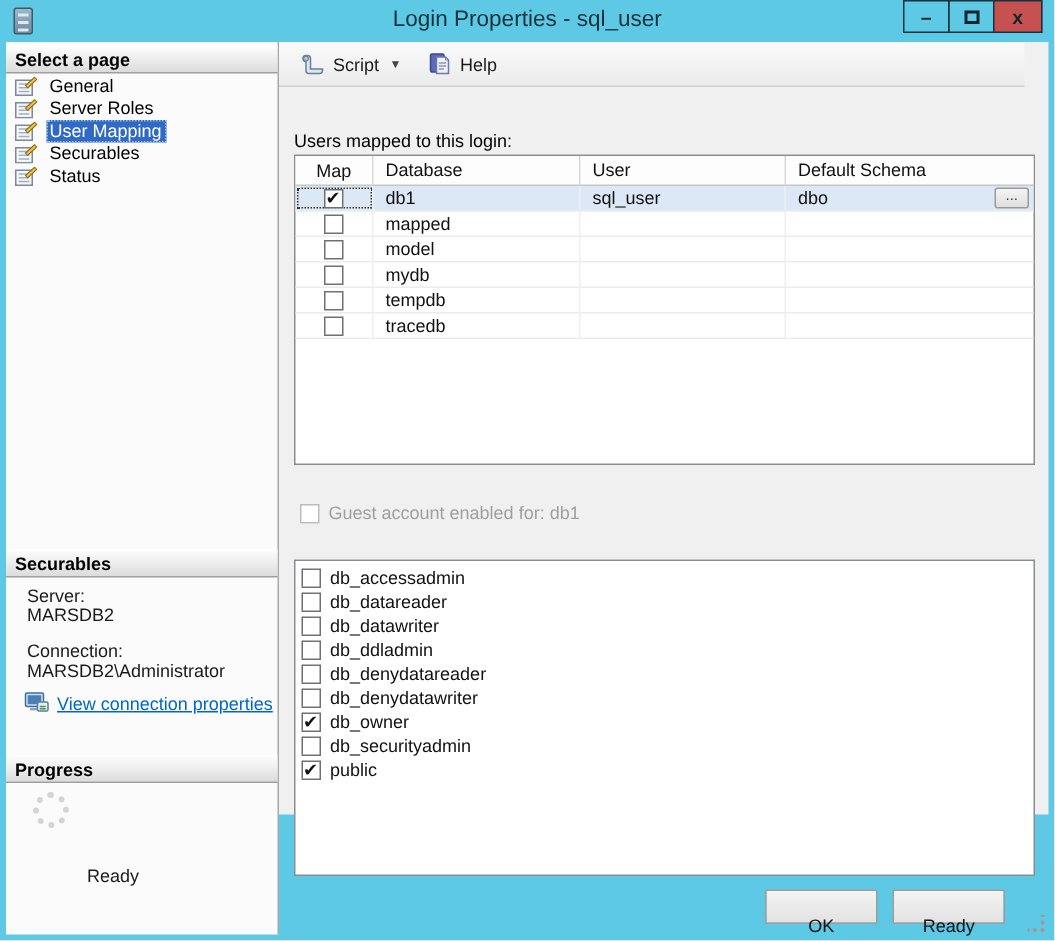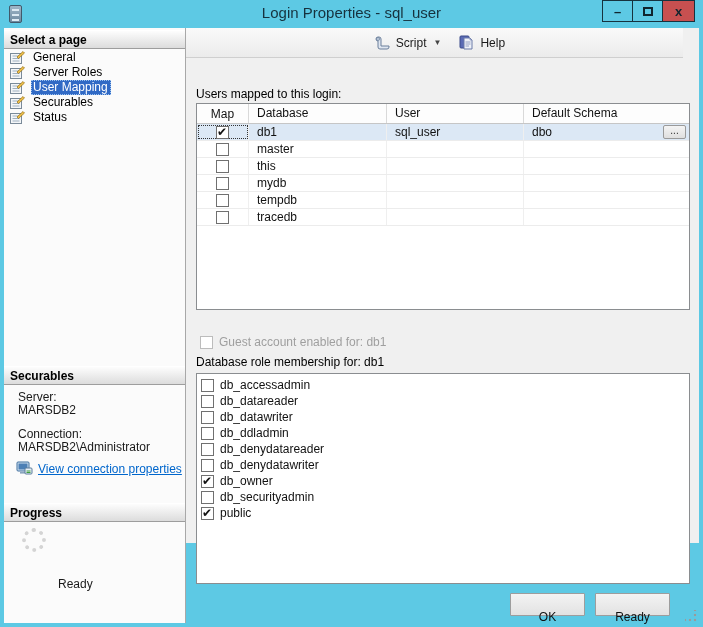--- a/index.html
+++ b/index.html
@@ -38,21 +38,21 @@
   .conn-label { position:absolute; left:14px; font-size:12px; color:#1a1a1a; white-space:nowrap; }
   .link-row { position:absolute; left:12px; display:flex; align-items:center; }
   .link-row a { margin-left:5px; font-size:12px; color:#0066cc; text-decoration:underline; cursor:pointer; }
   .spinner { position:absolute; width:24px; height:24px; border:4px dotted #d4d4d4; border-radius:50%; }
   .ready-text { position:absolute; font-size:12px; color:#1a1a1a;margin-top:44px; }
 
   
   .panel { position:absolute; left:182px; top:0; width:513px; height:595px; }
   .toolbar { position:absolute; left:0; top:0; right:16px; height:30px;
     background:linear-gradient(180deg,#fafafa,#ebebeb); border-bottom:1px solid #cfcfcf;
-    display:flex; align-items:center; padding-left:10px;justify-content:center; }
+    display:flex; align-items:center; padding-left:10px; }
   .tool-btn { display:flex; align-items:center; font-size:12px; color:#1a1a1a; padding:2px 4px; }
   .tool-btn span.lbl { margin-left:5px; }
   .dd-arrow { margin-left:7px; font-size:8px; color:#444; }
   .toolbar .gap { width:10px; }
 
   .section-label { position:absolute; font-size:12px; color:#000; white-space:nowrap; }
 
   
   .grid { position:absolute; left:10px; top:75px; width:494px; height:207px;
     background:#fff; border:1px solid #8a8d90; }
@@ -241,29 +241,29 @@
           <div class="g-cell c-db">db1</div>
           <div class="g-cell c-user">sql_user</div>
           <div class="g-cell c-schema"><span>dbo</span>
             <div class="ellipsis-btn">...</div>
           </div>
         </div>
         <div class="grid-row">
           <div class="g-cell c-map">
               <span class="cb"></span>
             </div>
-          <div class="g-cell c-db">master</div>
-          <div class="g-cell c-user"></div>
-          <div class="g-cell c-schema"></div>
-        </div>
-        <div class="grid-row">
-          <div class="g-cell c-map">
-              <span class="cb"></span>
-            </div>
-          <div class="g-cell c-db">this</div>
+          <div class="g-cell c-db">mapped</div>
+          <div class="g-cell c-user"></div>
+          <div class="g-cell c-schema"></div>
+        </div>
+        <div class="grid-row">
+          <div class="g-cell c-map">
+              <span class="cb"></span>
+            </div>
+          <div class="g-cell c-db">model</div>
           <div class="g-cell c-user"></div>
           <div class="g-cell c-schema"></div>
         </div>
         <div class="grid-row">
           <div class="g-cell c-map">
               <span class="cb"></span>
             </div>
           <div class="g-cell c-db">mydb</div>
           <div class="g-cell c-user"></div>
           <div class="g-cell c-schema"></div>
@@ -284,21 +284,20 @@
           <div class="g-cell c-user"></div>
           <div class="g-cell c-schema"></div>
         </div>
       </div>
 
       <div class="guest-row">
         <span class="cb disabled"></span>
         <span class="lbl">Guest account enabled for: db1</span>
       </div>
 
-      <div class="section-label" style="left:10px; top:327px;">Database role membership for: db1</div>
 
       <div class="rolebox">
         <div class="role-item">
             <span class="cb"></span>
             <span class="lbl">db_accessadmin</span>
           </div>
         <div class="role-item">
             <span class="cb"></span>
             <span class="lbl">db_datareader</span>
           </div>

